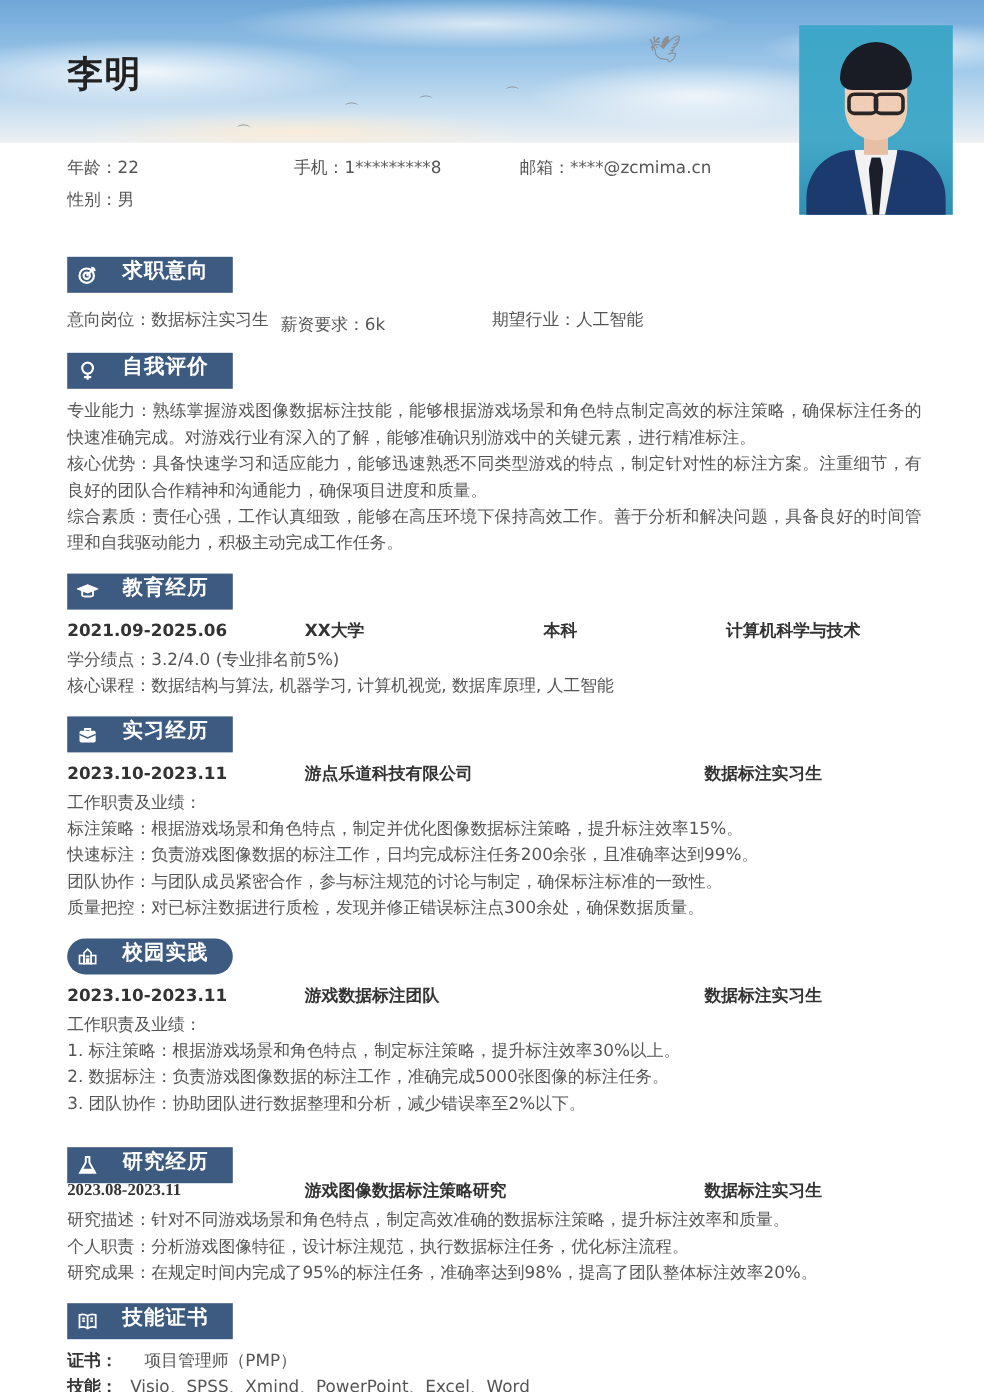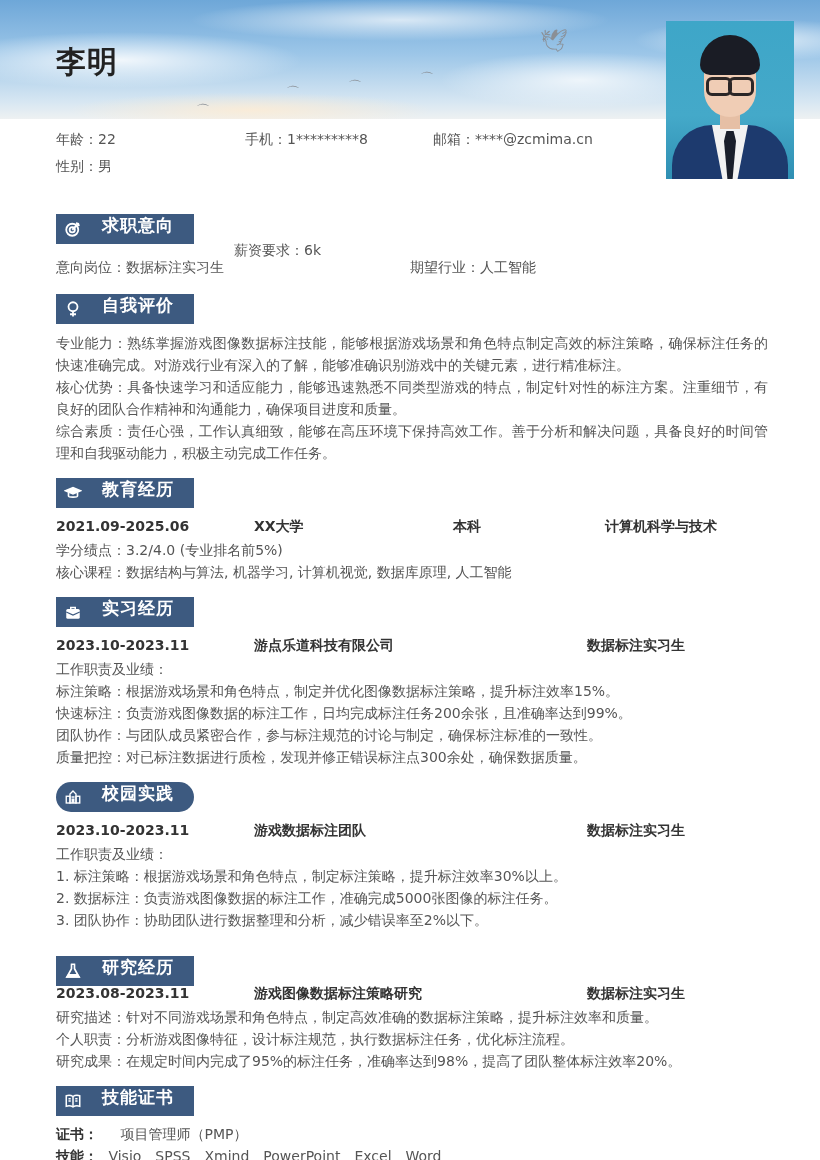--- a/index.html
+++ b/index.html
@@ -86,21 +86,21 @@
   <span class="ico">
     <svg viewBox="0 0 24 24" fill="none" stroke="#fff" stroke-width="2.4">
         <circle cx="11" cy="13" r="8"></circle>
         <circle cx="11" cy="13" r="3.5"></circle>
         <path d="M11 13 L19 5 M16 4 L19 5 L20 8"></path>
       </svg>
   </span>
   <span class="title">求职意向</span>
 </div>
 <div class="line" style="top:256px;">意向岗位：数据标注实习生</div>
-<div class="line" style="top:239px;left:234px;">薪资要求：6k</div>
+<div class="line" style="top:260px;left:234px;">薪资要求：6k</div>
 <div class="line" style="top:256px;left:410px;">期望行业：人工智能</div>
 
 <div class="section-head" style="top:294px;">
   <span class="ico">
     <svg viewBox="0 0 24 24" fill="none" stroke="#fff" stroke-width="2.4">
         <circle cx="12" cy="9" r="6"></circle>
         <path d="M12 15 V22 M8 19 H16"></path>
       </svg>
   </span>
   <span class="title">自我评价</span>
@@ -172,21 +172,21 @@
 <div class="section-head" style="top:945px;margin-top:11px;">
   <span class="ico">
     <svg viewBox="0 0 24 24" fill="none" stroke="#fff" stroke-width="2.2">
         <path d="M9 3 H15 M10 3 V9 L4 20 H20 L14 9 V3"></path>
         <path d="M6 17 L18 17 L20 20 H4 Z" fill="#fff"></path>
       </svg>
   </span>
   <span class="title">研究经历</span>
 </div>
 <div class="row" style="top:982px;">
-  <span style="left:0;">2023.08-2023.11</span>
+  <span style="left:0;font-family:Liberation Serif, serif;">2023.08-2023.11</span>
   <span style="left:198px;">游戏图像数据标注策略研究</span>
   <span style="left:531px;">数据标注实习生</span>
 </div>
 <div class="line" style="top:1006px;">研究描述：针对不同游戏场景和角色特点，制定高效准确的数据标注策略，提升标注效率和质量。</div>
 <div class="line" style="top:1028px;">个人职责：分析游戏图像特征，设计标注规范，执行数据标注任务，优化标注流程。</div>
 <div class="line" style="top:1050px;">研究成果：在规定时间内完成了95%的标注任务，准确率达到98%，提高了团队整体标注效率20%。</div>
 
 <div class="section-head" style="top:1086px;">
   <span class="ico">
     <svg viewBox="0 0 24 24" fill="none" stroke="#fff" stroke-width="2">

